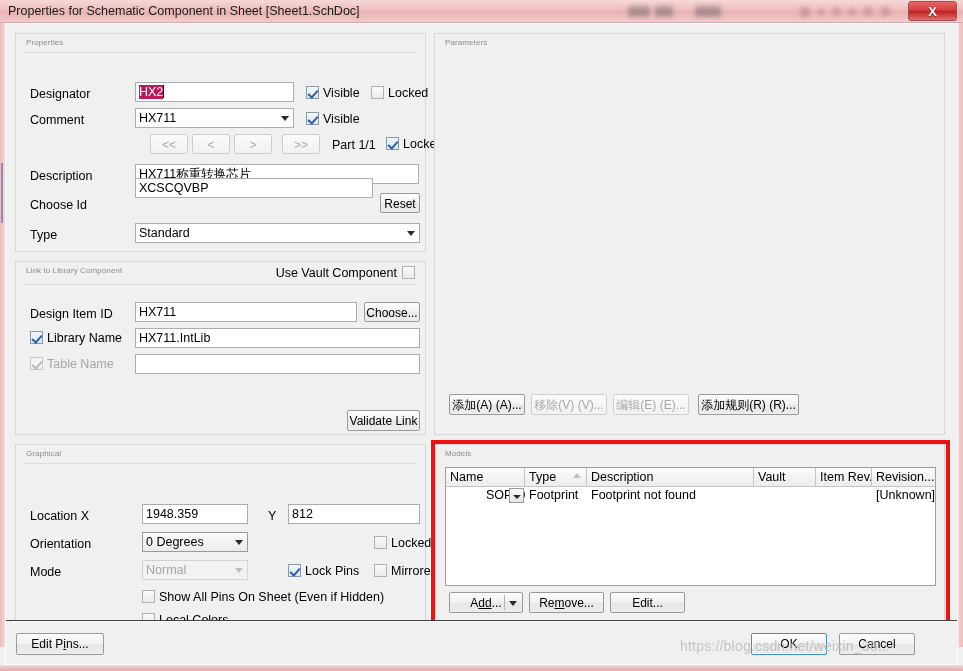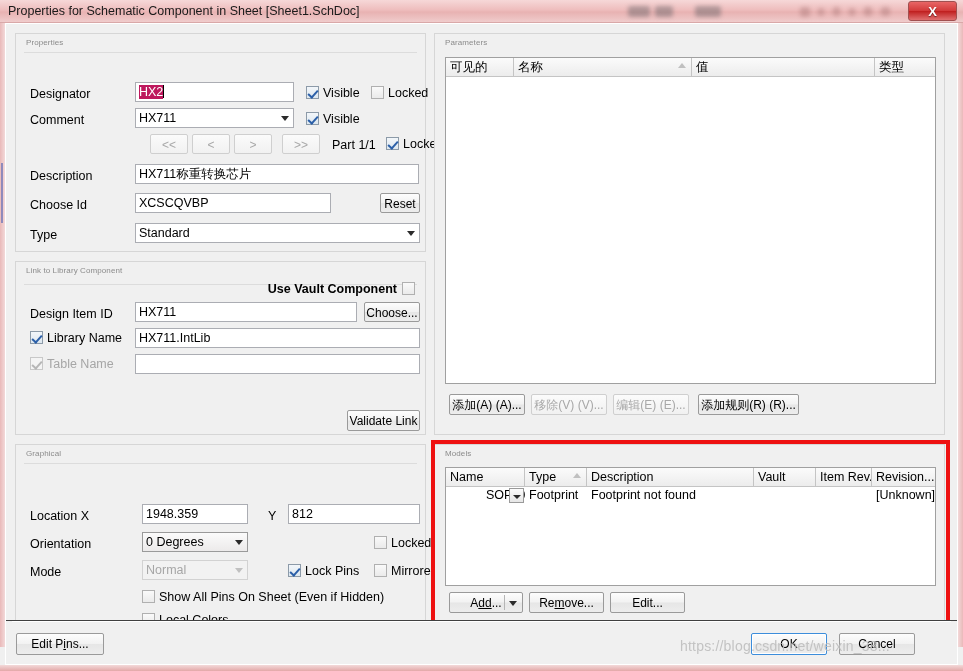--- a/index.html
+++ b/index.html
@@ -323,35 +323,35 @@
       <div class="btn disabled" style="left:266px; top:100px; width:38px; height:20px;">&gt;&gt;</div>
       <div class="lbl" style="left:316px; top:104px; font-weight:normal;">Part 1/1</div>
       <div class="cbrow" style="left:370px; top:103px;">
         <span class="cbox checked"></span><span class="ctext">Locked</span>
       </div>
 
       <div class="lbl" style="left:14px; top:135px;">Description</div>
       <div class="tin" style="left:119px; top:130px; width:284px; height:20px;">HX711称重转换芯片</div>
 
       <div class="lbl" style="left:14px; top:164px;">Choose Id</div>
-      <div class="tin" style="left:119px; top:159px; width:196px; height:20px;">XCSCQVBP</div>
+      <div class="tin" style="left:119px; top:144px; width:238px; height:20px;">XCSCQVBP</div>
       <div class="btn" style="left:364px; top:159px; width:40px; height:20px;">Reset</div>
 
       <div class="lbl" style="left:14px; top:194px;">Type</div>
       <div class="combo" style="left:119px; top:189px; width:285px; height:20px;">
         <span>Standard</span>
         <span class="arrow"></span>
       </div>
     </div>
 
     <div class="group" style="left:9px; top:237px; width:411px; height:174px;">
       <div class="glabel">Link to Library Component</div>
       <div class="gline" style="top:22px;"></div>
 
-      <div class="cbrow" style="right:10px; top:20px;font-weight:bold;">
+      <div class="cbrow" style="right:10px; top:4px;">
         <span class="ctext" style="margin:0 5px 0 0; font-size:12.5px;">Use Vault Component</span><span class="cbox empty"></span>
       </div>
 
       <div class="lbl" style="left:14px; top:45px;">Design Item ID</div>
       <div class="tin" style="left:119px; top:40px; width:222px; height:20px;">HX711</div>
       <div class="btn" style="left:348px; top:40px; width:56px; height:20px;">Choose...</div>
 
       <div class="cbrow" style="left:14px; top:69px;">
         <span class="cbox checked"></span><span class="ctext">Library Name</span>
       </div>
@@ -399,31 +399,20 @@
         <span class="cbox empty"></span><span class="ctext">Show All Pins On Sheet (Even if Hidden)</span>
       </div>
       <div class="cbrow" style="left:126px; top:168px;">
         <span class="cbox empty"></span><span class="ctext">Local Colors</span>
       </div>
     </div>
 
     <div class="group" style="left:428px; top:9px; width:511px; height:402px;">
       <div class="glabel">Parameters</div>
 
-      <div class="tbl-wrap" style="left:10px; top:23px; width:491px; height:327px;">
-        <div class="thead">
-          <div class="th" style="width:68px;">可见的</div>
-          <div class="th" style="width:178px;">
-            <span>名称</span>
-            <span class="sortmark"></span>
-          </div>
-          <div class="th" style="width:183px;">值</div>
-          <div class="th" style="flex:1; border-right:none;">类型</div>
-        </div>
-      </div>
 
       <div class="btn" style="left:14px; top:360px; width:76px; height:21px;">添加(A) (A)...</div>
       <div class="btn disabled" style="left:96px; top:360px; width:76px; height:21px;">移除(V) (V)...</div>
       <div class="btn disabled" style="left:178px; top:360px; width:76px; height:21px;">编辑(E) (E)...</div>
       <div class="btn" style="left:263px; top:360px; width:101px; height:21px;">添加规则(R) (R)...</div>
     </div>
 
     <div class="group" style="left:428px; top:420px; width:511px; height:177px;">
       <div class="glabel">Models</div>
 

